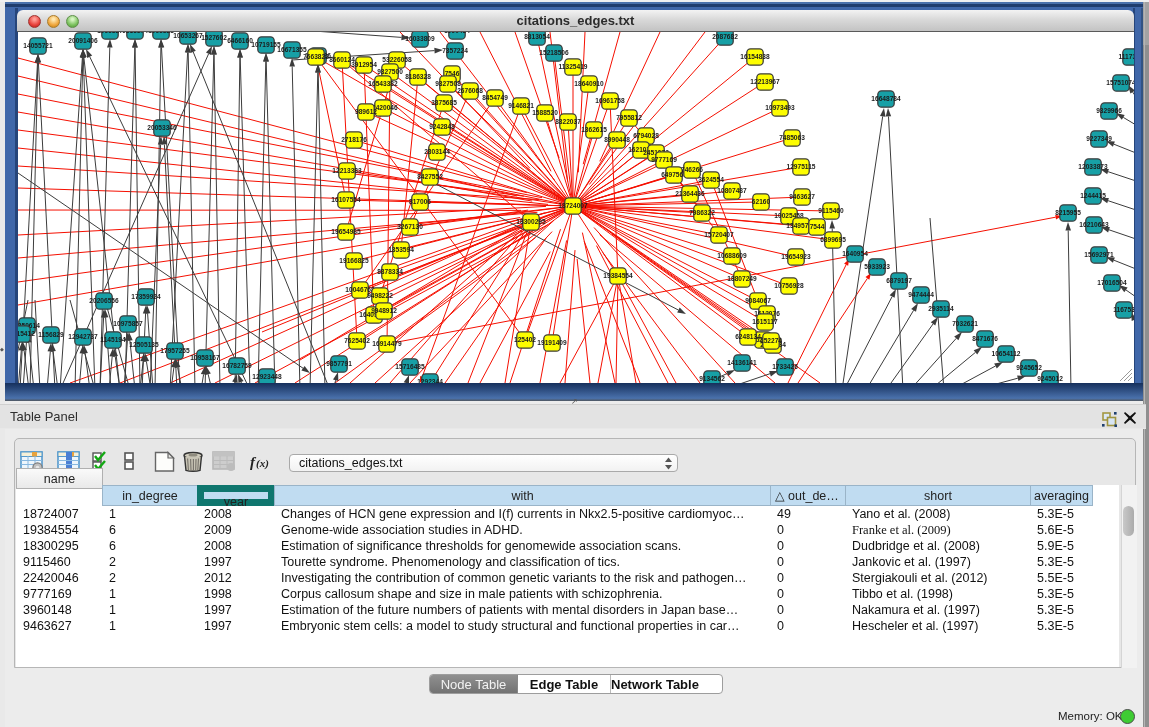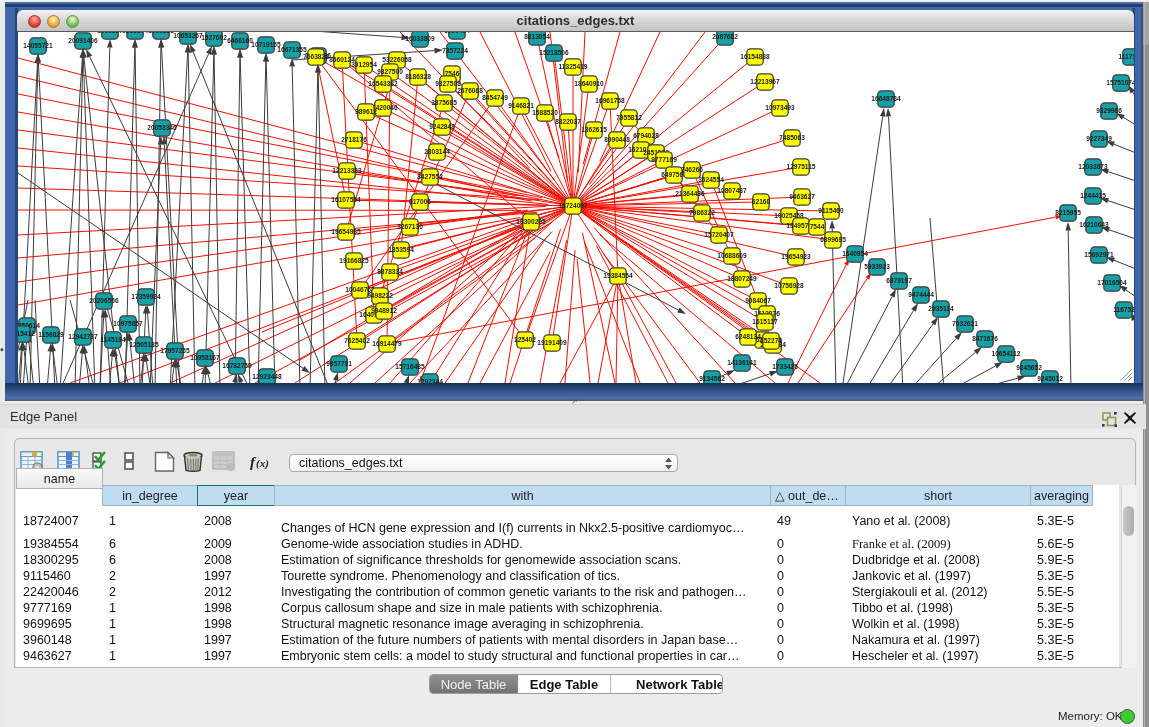--- a/index.html
+++ b/index.html
@@ -769,21 +769,21 @@
 <rect x="762.8" y="332.8" width="16.4" height="16.4" rx="3.8" fill="#fdfd00" stroke="#3d3d3d" stroke-width="1.3"></rect>
     <text x="771.0" y="343.3" text-anchor="middle" font-size="6.6" font-weight="bold" fill="#1c1c1c" font-family="Liberation Sans, sans-serif">152274</text>
 <line x1="1120" y1="381" x2="1132" y2="369" stroke="#9a9a9a" stroke-width="1"></line>
 <line x1="1124" y1="381" x2="1132" y2="373" stroke="#9a9a9a" stroke-width="1"></line>
 <line x1="1128" y1="381" x2="1132" y2="377" stroke="#9a9a9a" stroke-width="1"></line>
 </svg>
 
 <div class="abs" style="left:571px;top:399px;width:8px;height:6px;color:#555;font-size:8px;line-height:6px;">↗</div>
 
 <div class="abs" style="left:0;top:404px;width:1146px;height:25px;background:#e3e3e3;border-top:1px solid #d0d0d0;border-bottom:1px solid #e8e8e8;box-sizing:border-box;">
-  <div class="abs" style="left:10px;top:4px;font-size:13px;color:#2f2f2f;">Edge Panel</div>
+  <div class="abs" style="left:10px;top:4px;font-size:13px;color:#2f2f2f;">Table Panel</div>
 
   <svg class="abs" style="left:1102px;top:7px;" width="16" height="15">
     <rect x="1" y="1" width="7" height="7" fill="#dce8f5" stroke="#a39743" stroke-width="1.6"></rect>
     <rect x="5.5" y="5.5" width="8" height="8" fill="#d7e5f4" stroke="#9f9440" stroke-width="1.6"></rect>
     <rect x="12" y="0" width="2.6" height="2.6" fill="#1e3f6e"></rect>
     <rect x="0" y="12" width="2.6" height="2.6" fill="#1e3f6e"></rect>
     <rect x="12.4" y="12.4" width="2.6" height="2.6" fill="#1e3f6e"></rect>
   </svg>
   <svg class="abs" style="left:1123px;top:6px;" width="14" height="14">
     <path d="M2 1 L7 5.2 L12 1 L13 2.2 L8.6 7 L13 11.8 L12 13 L7 8.8 L2 13 L1 11.8 L5.4 7 L1 2.2 Z" fill="#111"></path>
@@ -865,21 +865,21 @@
     <path d="M4.5 0.5 L8 5 L1 5 Z" fill="#555"></path>
     <path d="M4.5 12.5 L8 8 L1 8 Z" fill="#555"></path>
   </svg>
 </div>
 
 <div class="abs" style="left:16px;top:485px;width:1103px;height:21px;background:#ffffff;"></div>
 <div class="abs" style="left:16px;top:468px;width:87px;height:21px;background:linear-gradient(#fafafa,#e9e9e9);
      border:1px solid #b0b0b0;box-sizing:border-box;font-size:12.5px;color:#222;text-align:center;line-height:20px;">name</div>
 <div class="abs" style="left:102px;top:485px;width:96px;height:21px;background:#c0dcf1;border:1px solid #9ab4c8;
      box-sizing:border-box;font-size:12.5px;color:#222;text-align:center;line-height:20px;">in_degree</div>
-<div class="abs" style="left:197px;top:485px;width:78px;height:21px;background:#c0dcf1;border:1px solid #0f766e;
+<div class="abs" style="left:197px;top:485px;width:78px;height:21px;background:#c0dcf1;border:7px solid #0f766e;
      box-sizing:border-box;font-size:12.5px;color:#222;text-align:center;line-height:20px;">year</div>
 <div class="abs" style="left:274px;top:485px;width:497px;height:21px;background:#c0dcf1;border:1px solid #9ab4c8;
      box-sizing:border-box;font-size:12.5px;color:#222;text-align:center;line-height:20px;">with</div>
 <div class="abs" style="left:770px;top:485px;width:76px;height:21px;background:#c0dcf1;border:1px solid #9ab4c8;
      box-sizing:border-box;font-size:12.5px;color:#222;text-align:left;line-height:20px;">
   <span style="margin-left:4px;">△ out_de…</span></div>
 <div class="abs" style="left:845px;top:485px;width:186px;height:21px;background:#c0dcf1;border:1px solid #9ab4c8;
      box-sizing:border-box;font-size:12.5px;color:#222;text-align:center;line-height:20px;">short</div>
 <div class="abs" style="left:1030px;top:485px;width:63px;height:21px;background:#c0dcf1;border:1px solid #9ab4c8;
      box-sizing:border-box;font-size:12.5px;color:#222;text-align:center;line-height:20px;">averaging</div>
@@ -894,21 +894,21 @@
         <col style="width:496px">
     <col style="width:75px">
         <col style="width:185px">
         <col style="width:89px">
       </colgroup>
     <tbody>
         <tr>
           <td style="padding:0 0 0 7px;white-space:nowrap;overflow:hidden;height:16px;">18724007</td>
           <td style="padding:0 0 0 7px;white-space:nowrap;overflow:hidden;height:16px;">1</td>
           <td style="padding:0 0 0 7px;white-space:nowrap;overflow:hidden;height:16px;">2008</td>
-          <td style="padding:14px 0 0 7px;white-space:nowrap;overflow:hidden;height:16px;">Changes of HCN gene expression and I(f) currents in Nkx2.5-positive cardiomyoc…</td>
+          <td style="padding:0 0 0 7px;white-space:nowrap;overflow:hidden;height:16px;">Changes of HCN gene expression and I(f) currents in Nkx2.5-positive cardiomyoc…</td>
           <td style="padding:0 0 0 7px;white-space:nowrap;overflow:hidden;height:16px;">49</td>
           <td style="padding:0 0 0 7px;white-space:nowrap;overflow:hidden;height:16px;">Yano et al. (2008)</td>
           <td style="padding:0 0 0 7px;white-space:nowrap;overflow:hidden;height:16px;">5.3E-5</td>
         </tr>
 <tr>
           <td style="padding:0 0 0 7px;white-space:nowrap;overflow:hidden;height:16px;">19384554</td>
           <td style="padding:0 0 0 7px;white-space:nowrap;overflow:hidden;height:16px;">6</td>
           <td style="padding:0 0 0 7px;white-space:nowrap;overflow:hidden;height:16px;">2009</td>
           <td style="padding:0 0 0 7px;white-space:nowrap;overflow:hidden;height:16px;">Genome-wide association studies in ADHD.</td>
           <td style="padding:0 0 0 7px;white-space:nowrap;overflow:hidden;height:16px;">0</td>
@@ -945,29 +945,20 @@
 <tr>
           <td style="padding:0 0 0 7px;white-space:nowrap;overflow:hidden;height:16px;">9777169</td>
           <td style="padding:0 0 0 7px;white-space:nowrap;overflow:hidden;height:16px;">1</td>
           <td style="padding:0 0 0 7px;white-space:nowrap;overflow:hidden;height:16px;">1998</td>
           <td style="padding:0 0 0 7px;white-space:nowrap;overflow:hidden;height:16px;">Corpus callosum shape and size in male patients with schizophrenia.</td>
           <td style="padding:0 0 0 7px;white-space:nowrap;overflow:hidden;height:16px;">0</td>
           <td style="padding:0 0 0 7px;white-space:nowrap;overflow:hidden;height:16px;">Tibbo et al. (1998)</td>
           <td style="padding:0 0 0 7px;white-space:nowrap;overflow:hidden;height:16px;">5.3E-5</td>
         </tr>
 <tr>
-          <td style="padding:0 0 0 7px;white-space:nowrap;overflow:hidden;height:16px;">9699695</td>
-          <td style="padding:0 0 0 7px;white-space:nowrap;overflow:hidden;height:16px;">1</td>
-          <td style="padding:0 0 0 7px;white-space:nowrap;overflow:hidden;height:16px;">1998</td>
-          <td style="padding:0 0 0 7px;white-space:nowrap;overflow:hidden;height:16px;">Structural magnetic resonance image averaging in schizophrenia.</td>
-          <td style="padding:0 0 0 7px;white-space:nowrap;overflow:hidden;height:16px;">0</td>
-          <td style="padding:0 0 0 7px;white-space:nowrap;overflow:hidden;height:16px;">Wolkin et al. (1998)</td>
-          <td style="padding:0 0 0 7px;white-space:nowrap;overflow:hidden;height:16px;">5.3E-5</td>
-        </tr>
-<tr>
           <td style="padding:0 0 0 7px;white-space:nowrap;overflow:hidden;height:16px;">3960148</td>
           <td style="padding:0 0 0 7px;white-space:nowrap;overflow:hidden;height:16px;">1</td>
           <td style="padding:0 0 0 7px;white-space:nowrap;overflow:hidden;height:16px;">1997</td>
           <td style="padding:0 0 0 7px;white-space:nowrap;overflow:hidden;height:16px;">Estimation of the future numbers of patients with mental disorders in Japan base…</td>
           <td style="padding:0 0 0 7px;white-space:nowrap;overflow:hidden;height:16px;">0</td>
           <td style="padding:0 0 0 7px;white-space:nowrap;overflow:hidden;height:16px;">Nakamura et al. (1997)</td>
           <td style="padding:0 0 0 7px;white-space:nowrap;overflow:hidden;height:16px;">5.3E-5</td>
         </tr>
 <tr>
           <td style="padding:0 0 0 7px;white-space:nowrap;overflow:hidden;height:16px;">9463627</td>
@@ -985,17 +976,17 @@
 <div class="abs" style="left:1121px;top:485px;width:15px;height:183px;background:#f2f2f2;border-left:1px solid #d5d5d5;"></div>
 <div class="abs" style="left:1123px;top:506px;width:11px;height:30px;background:linear-gradient(90deg,#c9c9c9,#ababab);border-radius:6px;"></div>
 
 <div class="abs" style="left:429px;top:674px;width:294px;height:20px;background:#ffffff;border:1px solid #9d9d9d;
      border-radius:4px;box-sizing:border-box;overflow:hidden;">
   <div class="abs" style="left:0;top:0;width:88px;height:20px;background:linear-gradient(#909090,#6f6f6f);
        color:#f2f2f2;font-size:13px;text-align:center;line-height:19px;border-right:1px solid #888;box-sizing:border-box;">Node Table</div>
   <div class="abs" style="left:88px;top:0;width:93px;height:20px;color:#111;font-size:13px;font-weight:bold;
        text-align:center;line-height:19px;border-right:1px solid #bbb;box-sizing:border-box;">Edge Table</div>
   <div class="abs" style="left:181px;top:0;width:113px;height:20px;color:#111;font-size:13px;font-weight:bold;
-       text-align:right;line-height:19px;">Network Table</div>
+       text-align:left;line-height:19px;">Network Table</div>
 </div>
 
 <div class="abs" style="left:1058px;top:710px;font-size:11.5px;color:#222;">Memory: OK</div>
 <div class="abs" style="left:1120px;top:709px;width:13px;height:13px;border-radius:50%;background:#3ecc33;border:1px solid #4c4c4c;"></div>
 
 </body></html>

